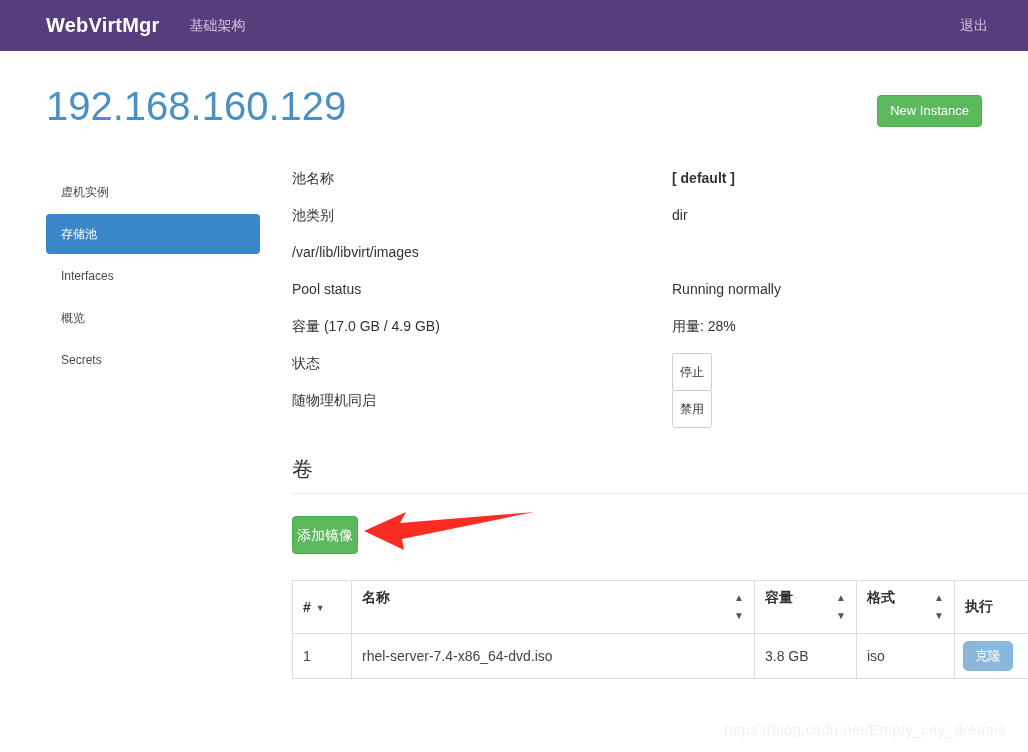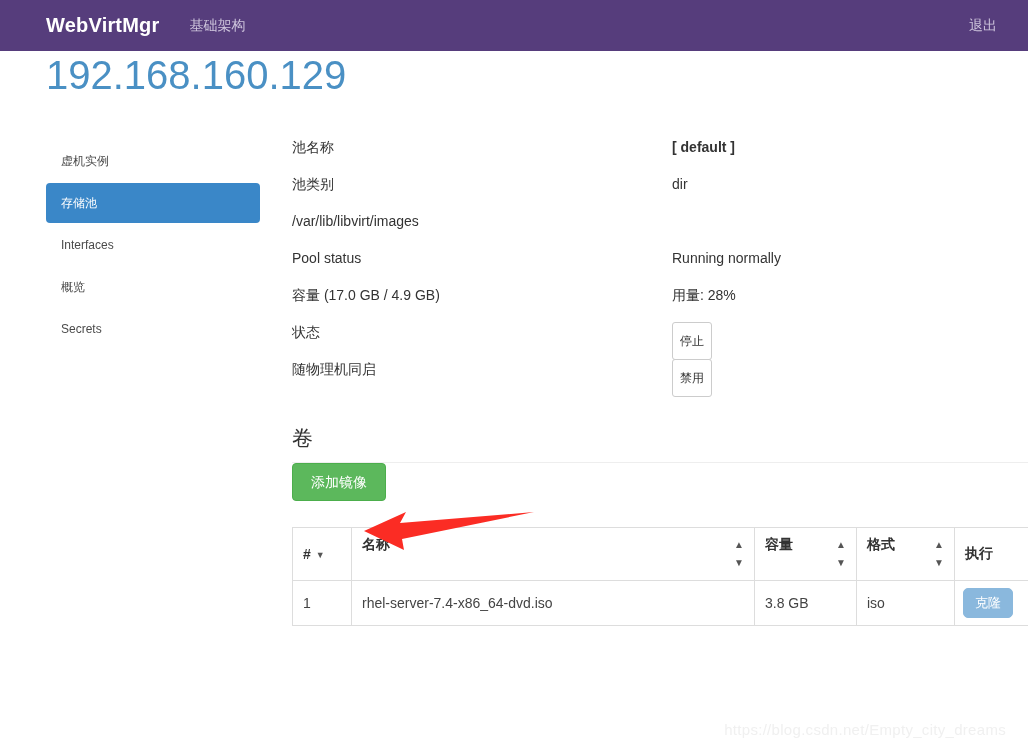--- a/index.html
+++ b/index.html
@@ -36,32 +36,33 @@
   }
   .navbar-link {
     color: #cfc6dd;
     font-size: 14px;
     margin-left: 30px;
     text-decoration: none;
     line-height: 51px;
   }
   .navbar-right {
     position: absolute;
-    right: 31px;
+    right: 40px;
     top: 0;
     color: #cfc6dd;
     font-size: 14px;
     text-decoration: none;
     line-height: 51px;
   }
 
   
   .page-head {
     position: relative;
     height: 68px;
+    margin-top: 31px;
     padding-left: 46px;
   }
   .page-title {
     position: absolute;
     left: 46px;
     top: 0;
     font-size: 40px;
     font-weight: normal;
     color: #4a90c4;
     line-height: 48px;
@@ -156,26 +157,27 @@
     color: #333333;
     margin: 28px 0 10px 0;
     line-height: 28px;
   }
   .hr {
     border: 0;
     border-top: 1px solid #eeeeee;
     margin: 10px 0 0 0;
   }
   .btn-add-image {
+    margin-top: 22px;
     background: #5cb85c;
     border: 1px solid #4cae4c;
     border-radius: 4px;
     color: #ffffff;
     font-size: 14px;
-    padding: 8px 18px;
+    padding: 8px 4px;
     line-height: 20px;
     cursor: pointer;
     font-family: inherit;
   }
 
   
   .vol-table {
     margin-top: 26px;
     border-collapse: collapse;
     width: 703px;
@@ -259,20 +261,21 @@
 <body>
 
 <div class="navbar">
   <a class="navbar-brand" href="#">WebVirtMgr</a>
   <a class="navbar-link" href="#">基础架构</a>
   <a class="navbar-right" href="#">退出</a>
 </div>
 
 <div class="page-head">
   <h1 class="page-title">192.168.160.129</h1>
+  <button class="btn-new-instance">New Instance</button>
 </div>
 
 <div class="content">
 
   <div class="sidebar">
     <a class="nav-item" href="#">虚机实例</a>
     <a class="nav-item active" href="#">存储池</a>
     <a class="nav-item" href="#">Interfaces</a>
     <a class="nav-item" href="#">概览</a>
     <a class="nav-item" href="#">Secrets</a>

